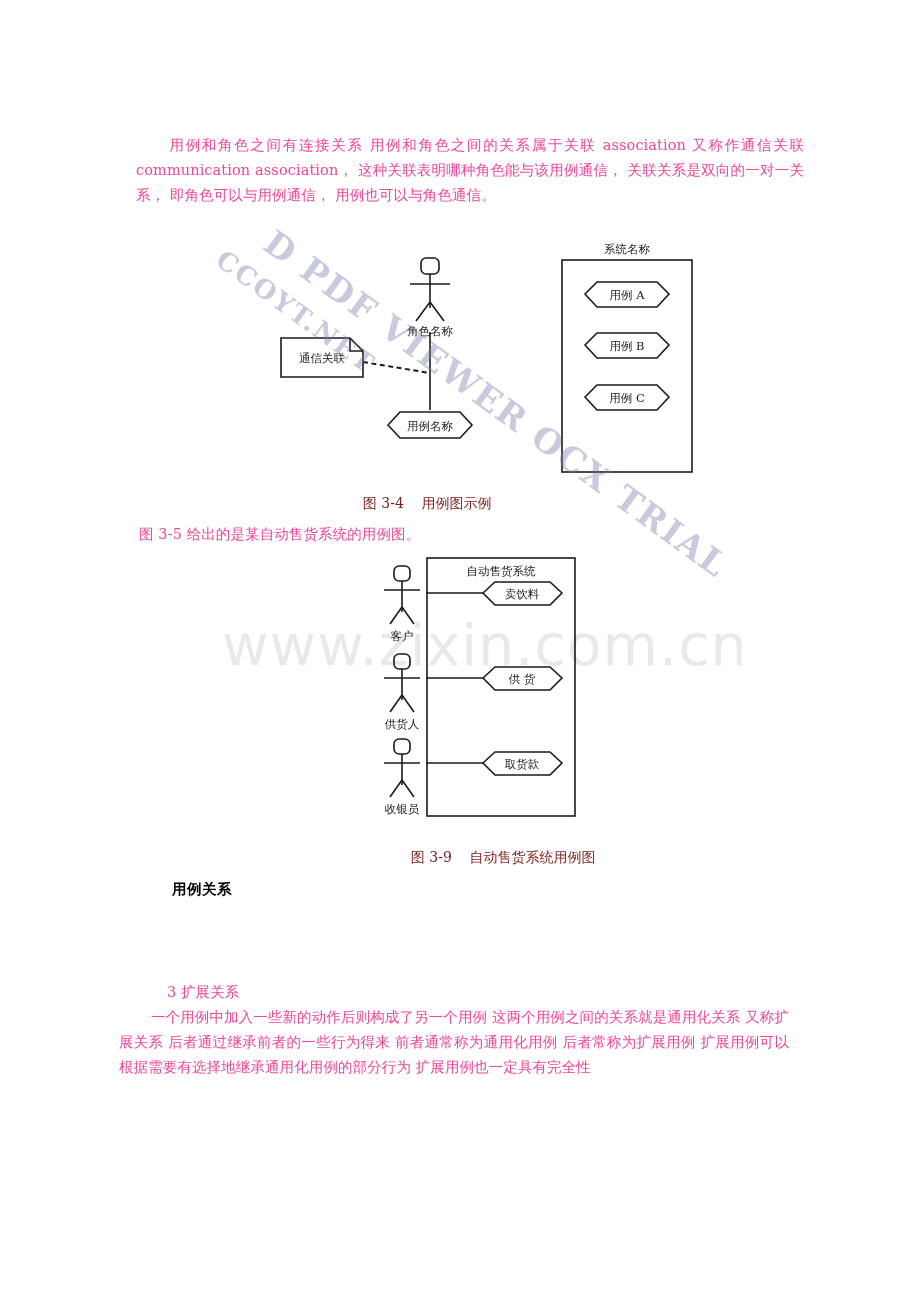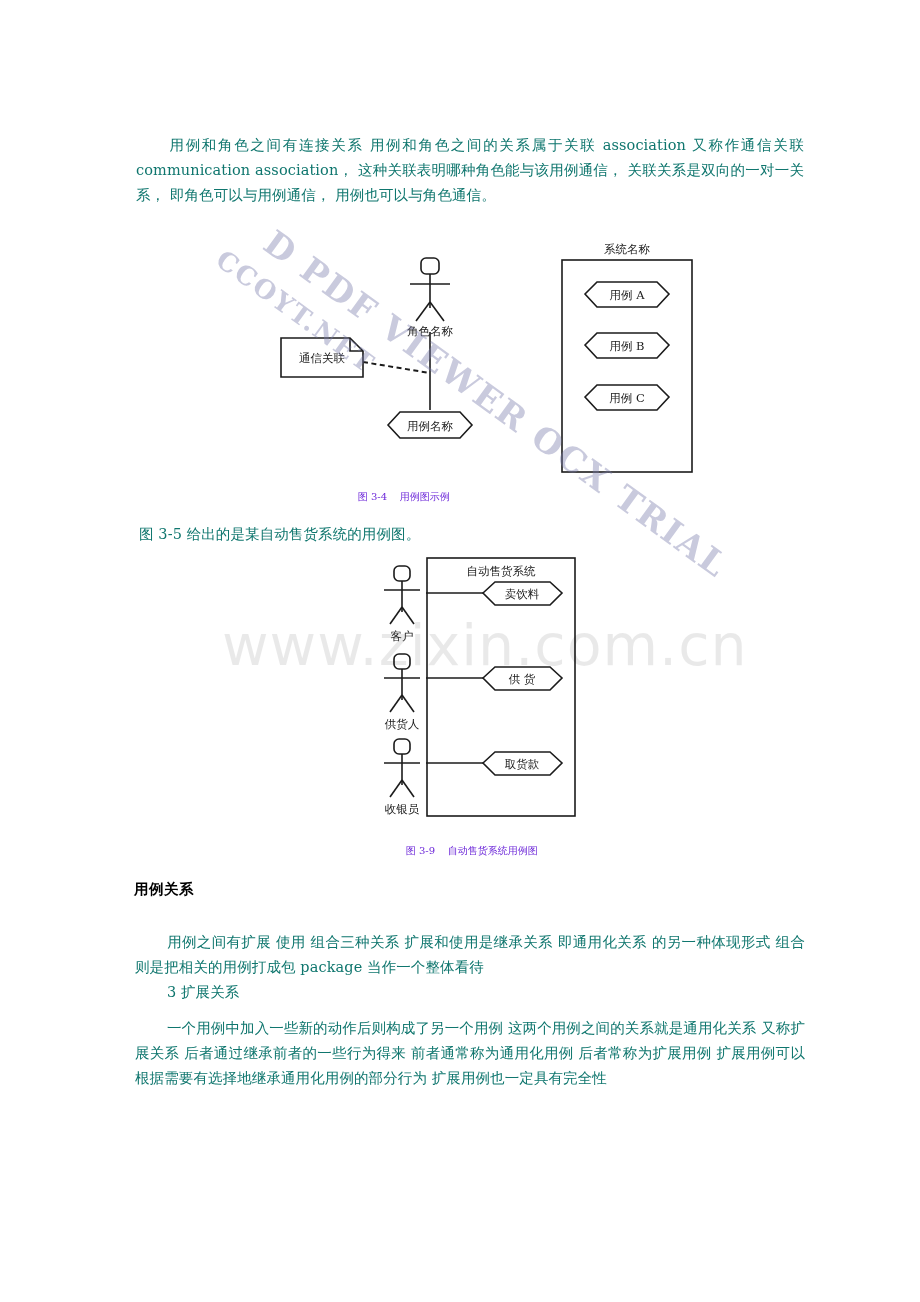--- a/index.html
+++ b/index.html
@@ -18,40 +18,41 @@
     background: #ffffff;
     overflow: hidden;
   }
 
   
   .para {
     position: absolute;
     font-family: "DejaVu Serif", "Liberation Serif", serif;
     font-size: 14.5px;
     line-height: 25px;
-    color: #0f766e;
+    color: #ec4899;
     text-align: justify;
     letter-spacing: 0.1px;
   }
   .para .indent { display: inline-block; width: 2.2em; }
 
   .heading {
     position: absolute;
     font-family: "DejaVu Sans", "Liberation Sans", sans-serif;
     font-weight: bold;
     font-size: 14.5px;
     color: #000000;
     letter-spacing: 0.5px;
+    margin-left: 38px;
   }
 
   .caption {
     position: absolute;
     font-family: "DejaVu Serif", "Liberation Serif", serif;
-    font-size: 10px;
-    color: #6d28d9;
+    font-size: 14px;
+    color: #7f1d1d;
     white-space: pre;
   }
 
   
   .figure { position: absolute; }
   .fig-svg { display: block; }
 
   
   .wm-diagonal {
     position: absolute;
@@ -181,25 +182,22 @@
   </div>
 
   <div class="caption" style="left:393px; top:833px;">
     <span>图 3-9    自动售货系统用例图</span>
   </div>
 
   <div class="heading" style="left:134px; top:880px;">
     <span>用例关系</span>
   </div>
 
-  <div class="para" style="left:135px; top:930px; width:670px;">
-    <span class="indent"></span><span>用例之间有扩展  使用  组合三种关系  扩展和使用是继承关系  即通用化关系  的另一种体现形式  组合则是把相关的用例打成包  package  当作一个整体看待</span>
-  </div>
 
   <div class="para" style="left:135px; top:980px; width:670px;">
     <span class="indent"></span><span>3  扩展关系</span>
   </div>
 
-  <div class="para" style="left:135px; top:1005px; width:670px;margin-top:11px;">
+  <div class="para" style="left:119px; top:1005px; width:670px;">
     <span class="indent"></span><span>一个用例中加入一些新的动作后则构成了另一个用例  这两个用例之间的关系就是通用化关系  又称扩展关系  后者通过继承前者的一些行为得来  前者通常称为通用化用例  后者常称为扩展用例  扩展用例可以根据需要有选择地继承通用化用例的部分行为  扩展用例也一定具有完全性</span>
   </div>
 
 </div>
 
 </body></html>

